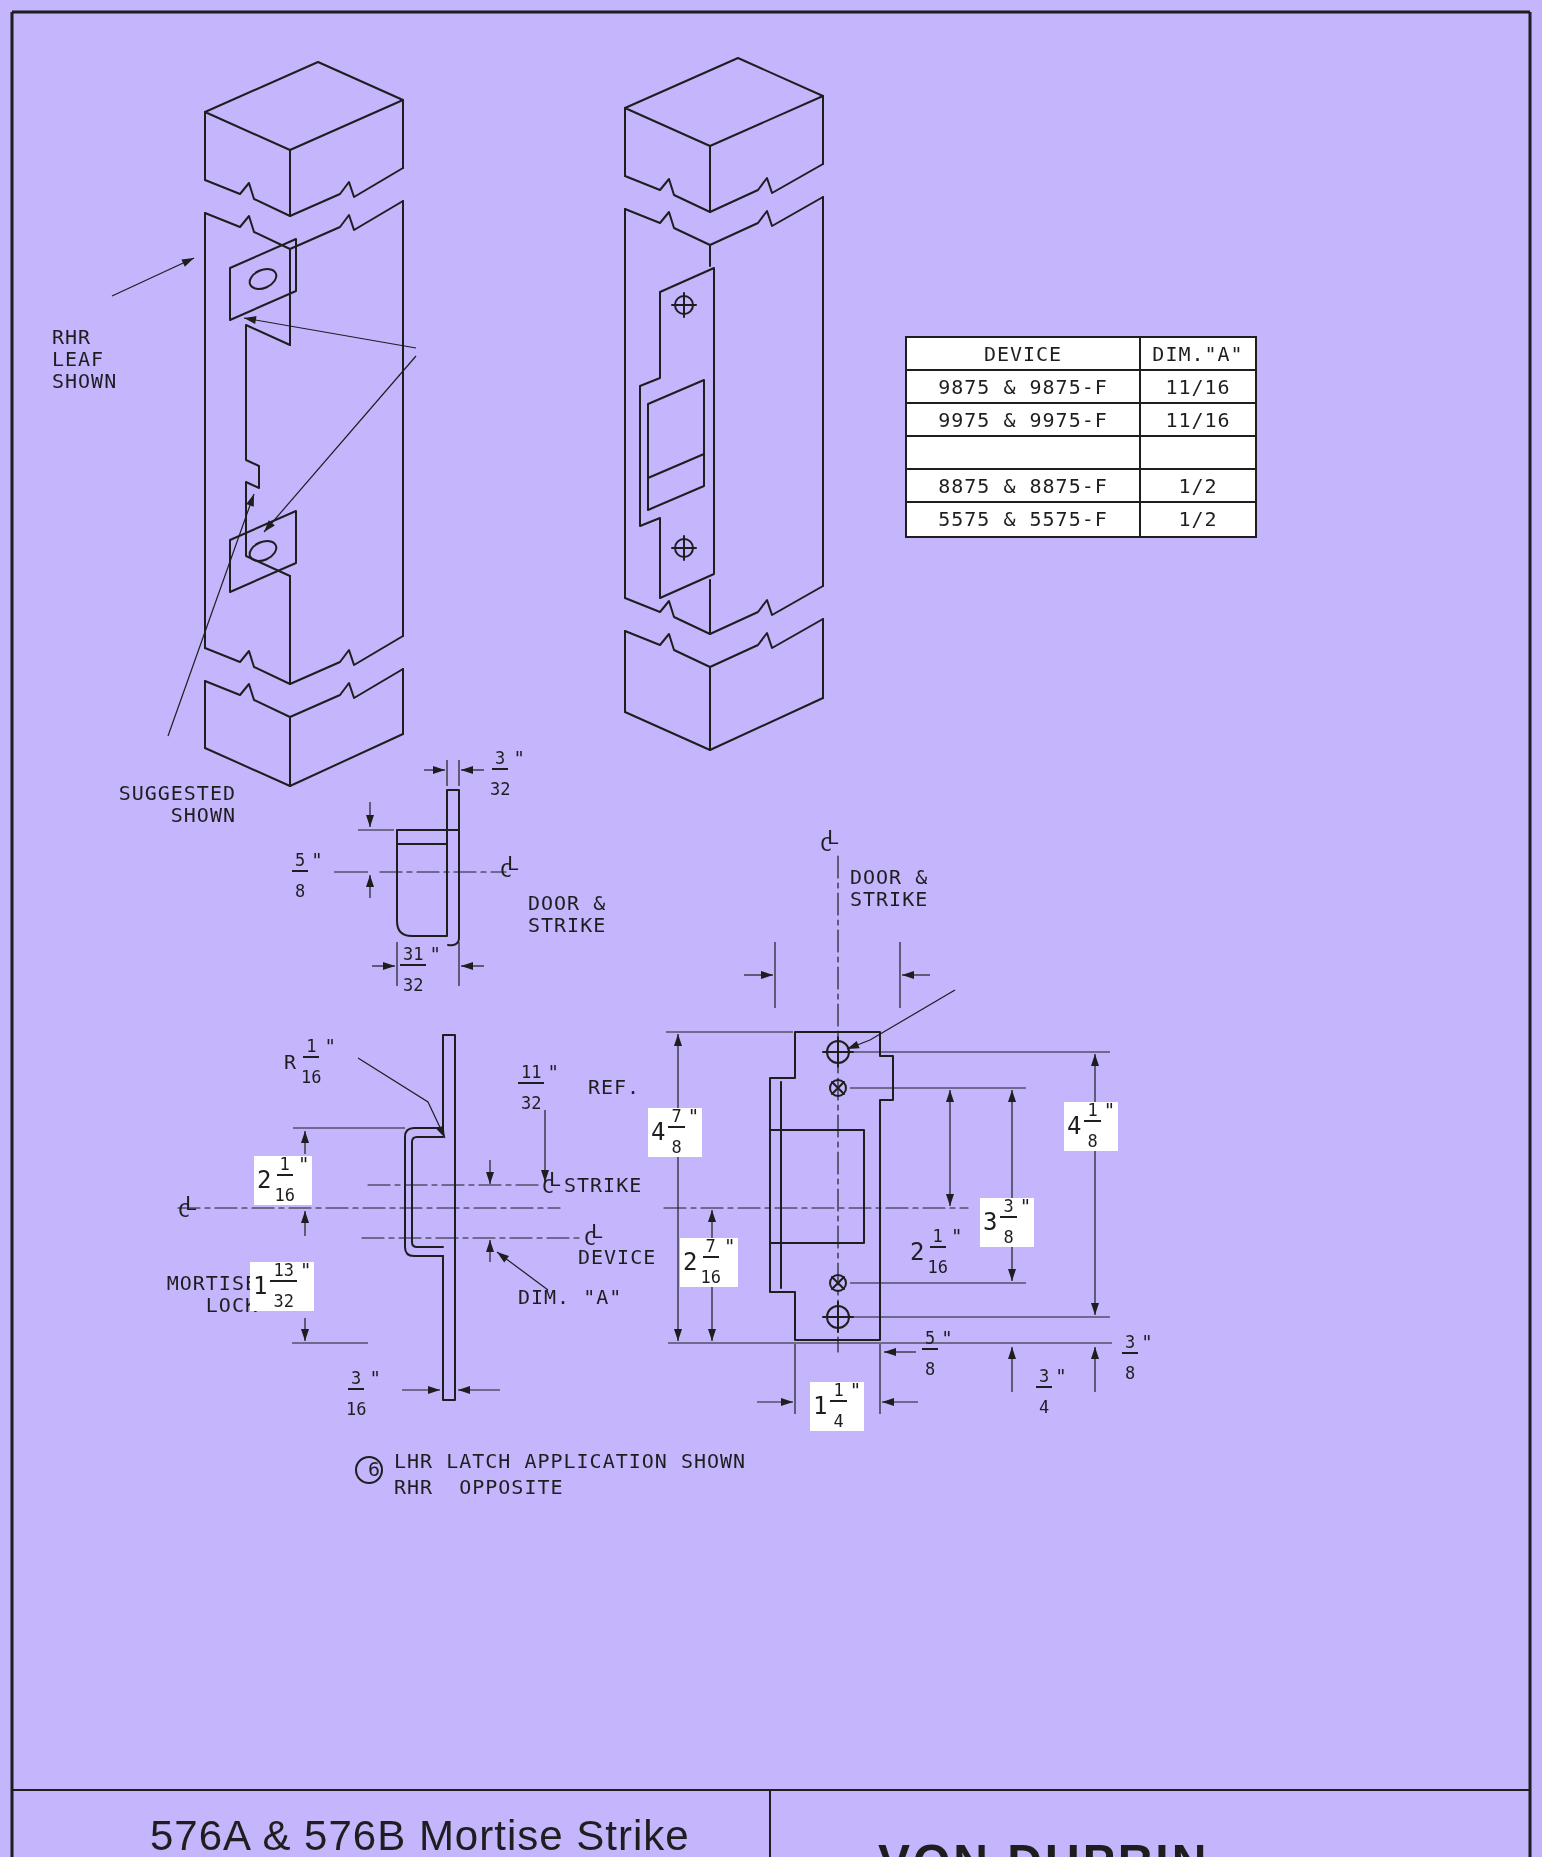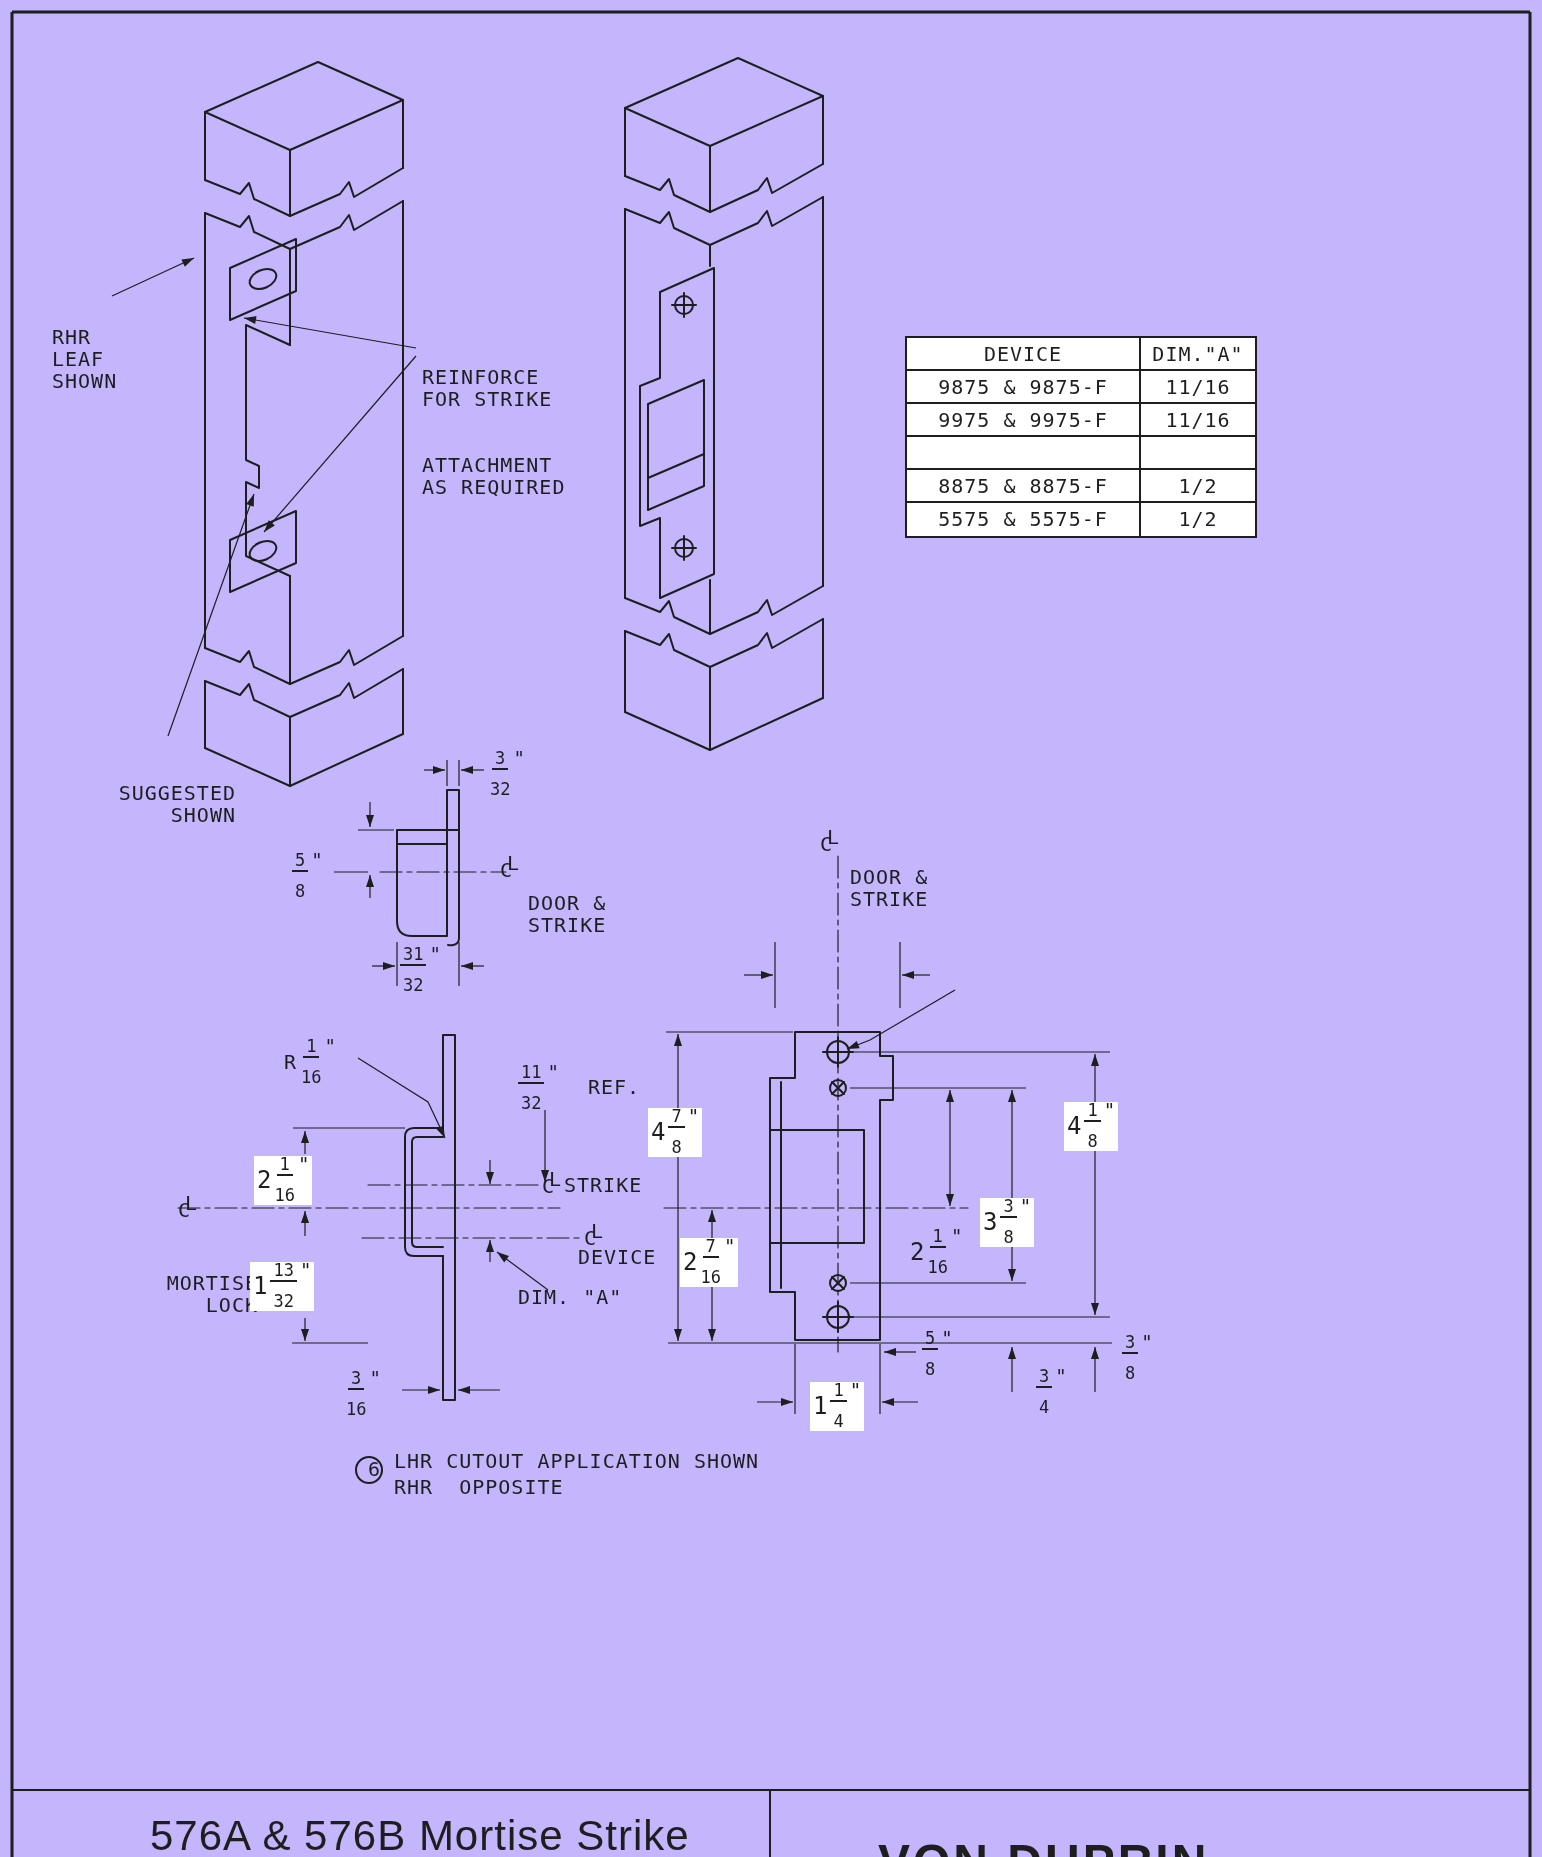--- a/index.html
+++ b/index.html
@@ -177,24 +177,20 @@
   </g>
 
   <g stroke="#1e1e1e" stroke-width="2" fill="none">
     <circle cx="369" cy="1470" r="13"></circle>
   </g>
 </svg>
 
 <div class="lbl" style="left:52px;top:282px">
   <div>RHR</div><div>LEAF</div><div>SHOWN</div>
 </div>
-<div class="lbl" style="left:422px;top:322px">
-  <div>REINFORCE</div><div>FOR STRIKE</div>
-  <div>ATTACHMENT</div><div>AS REQUIRED</div>
-</div>
 <div class="lbl ctr" style="left:96px;top:738px;width:140px">
   <div>SUGGESTED</div><div>SHOWN</div>
 </div>
 
 <span class="clabs clsym" style="left:820px;top:826px">
   <span class="cc">C</span>
       <span class="cl">L</span>
     </span>
 <div class="lbl" style="left:850px;top:822px">
   <div>DOOR &amp;</div><div>STRIKE</div>
@@ -381,19 +377,19 @@
     <div class="c1">8875 &amp; 8875-F</div>
     <div class="c2">1/2</div>
   </div>
   <div class="sch-row">
     <div class="c1">5575 &amp; 5575-F</div>
     <div class="c2">1/2</div>
   </div>
 </div>
 
 <div class="lbl ctr" style="left:357px;top:1458px;width:24px">6</div>
-<div class="lbl" style="left:394px;top:1450px">LHR CUTOUT APPLICATION SHOWN</div>
+<div class="lbl" style="left:394px;top:1450px">LHR LATCH APPLICATION SHOWN</div>
 <div class="lbl" style="left:394px;top:1476px">RHR  OPPOSITE</div>
 
 <div class="footer-title">576A &amp; 576B Mortise Strike</div>
 <div class="footer-brand">VON DUPRIN</div>
 
 </div>
 
 </body></html>

